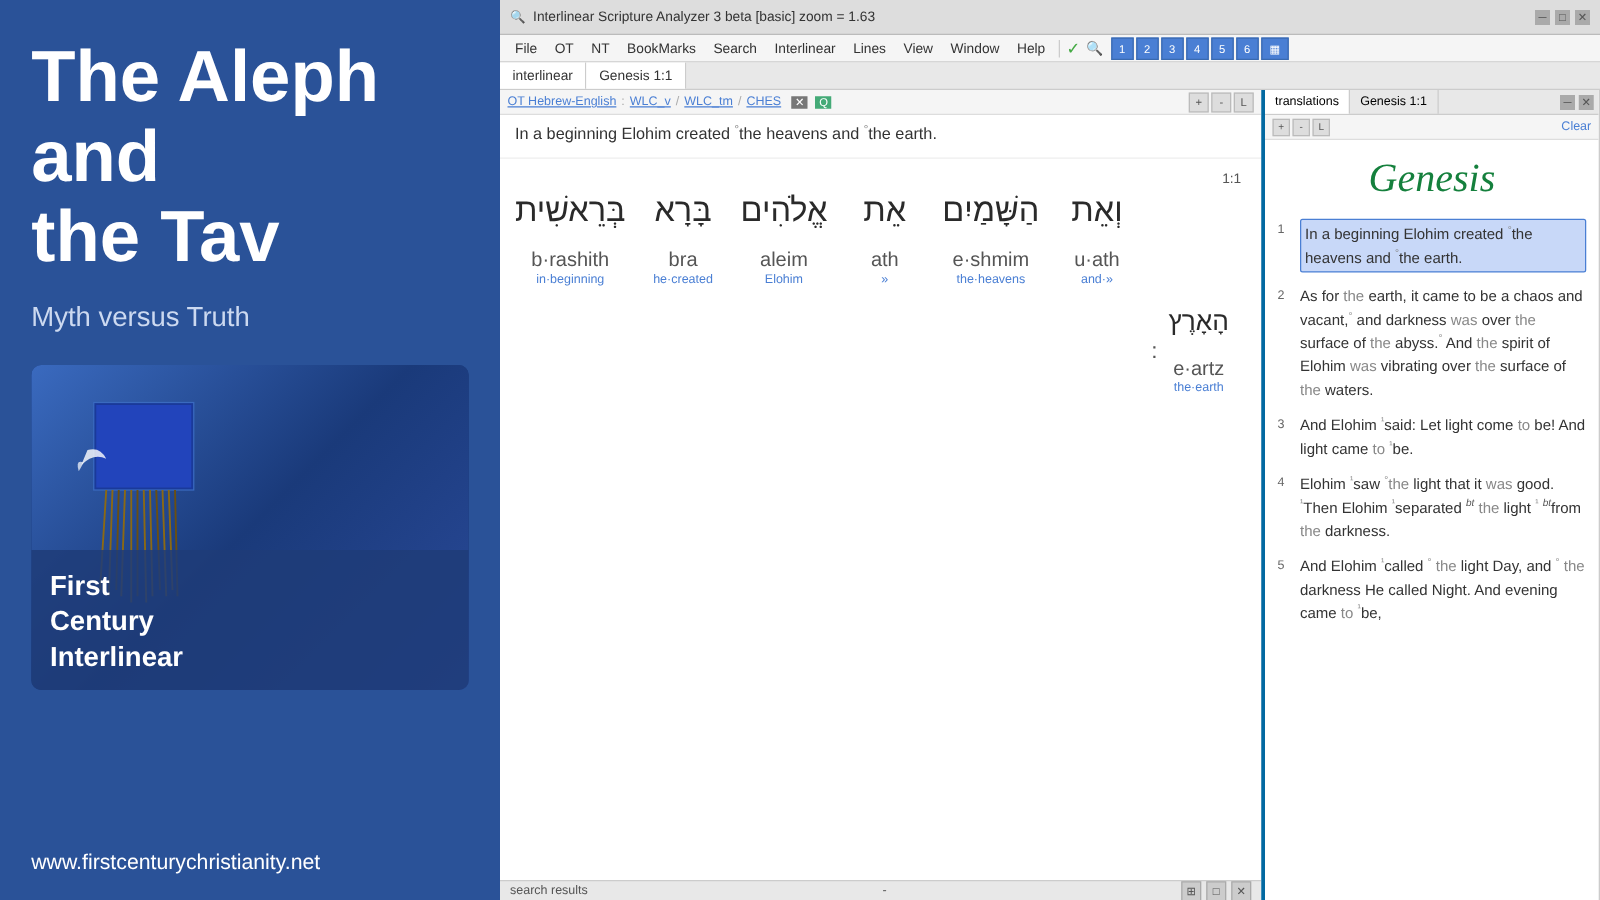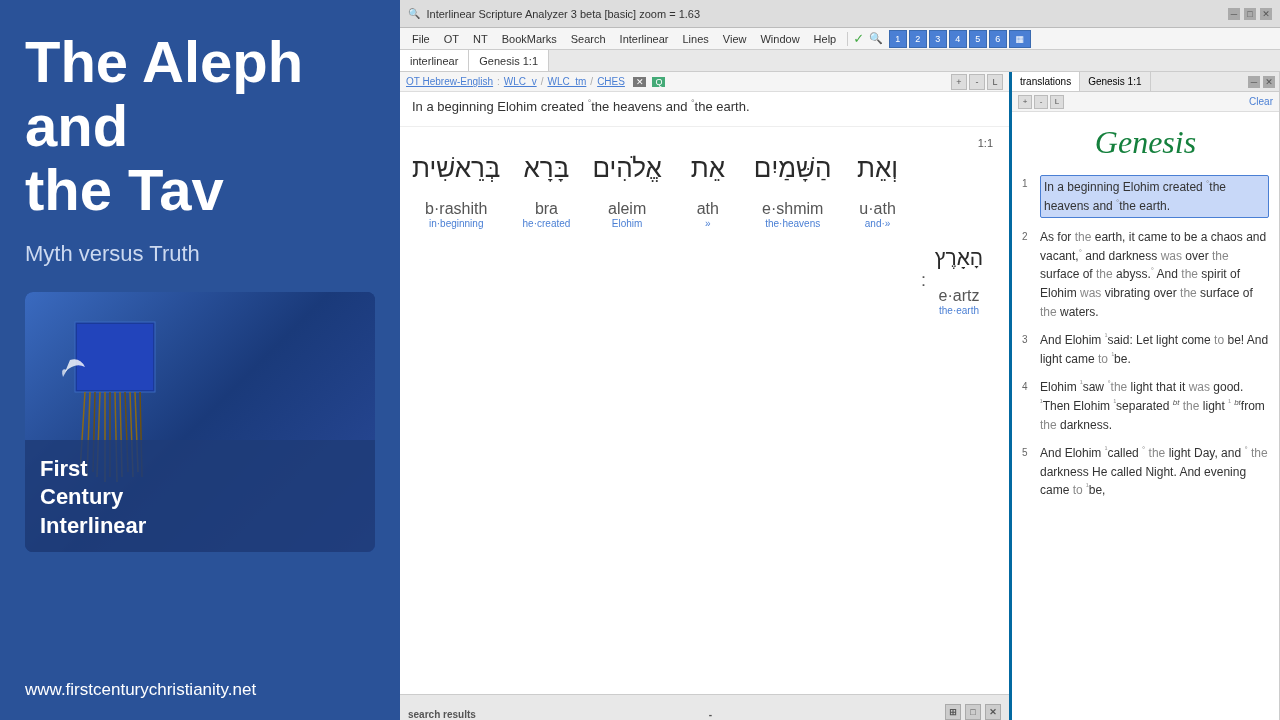--- a/index.html
+++ b/index.html
@@ -302,29 +302,28 @@
     .trans-verse-num { font-size: 10px; color: #666; min-width: 12px; flex-shrink: 0; padding-top: 1px; }
     .trans-verse-text { flex: 1; }
     .trans-verse-text sup { font-size: 8px; color: #888; }
     .highlighted { background: #c8d8f8; border: 1px solid #4a7fd4; padding: 2px 3px; border-radius: 2px; }
     .gray-text { color: #888; }
     .superscript-bt { font-size: 8px; color: #555; vertical-align: super; font-style: italic; }
 
     
     .search-bar {
       background: #e8e8e8;
-      height: 26px;
-      display: flex;
-      align-items: flex-end;
+      height: 16px;
+      display: flex;
+      align-items: center;
       padding: 0 8px;
       font-size: 10px;
       color: #555;
       border-top: 1px solid #ccc;
       justify-content: space-between;
-      font-weight: bold;
     }
     .search-controls { display: flex; gap: 4px; }
     .search-ctrl-btn { width: 16px; height: 16px; background: #ccc; border: 1px solid #aaa; font-size: 9px; display: flex; align-items: center; justify-content: center; cursor: pointer; }
 
     
     .srch-list-panel {
       width: 0px;
       background: white;
       border-left: 1px solid #ccc;
       overflow: hidden;

